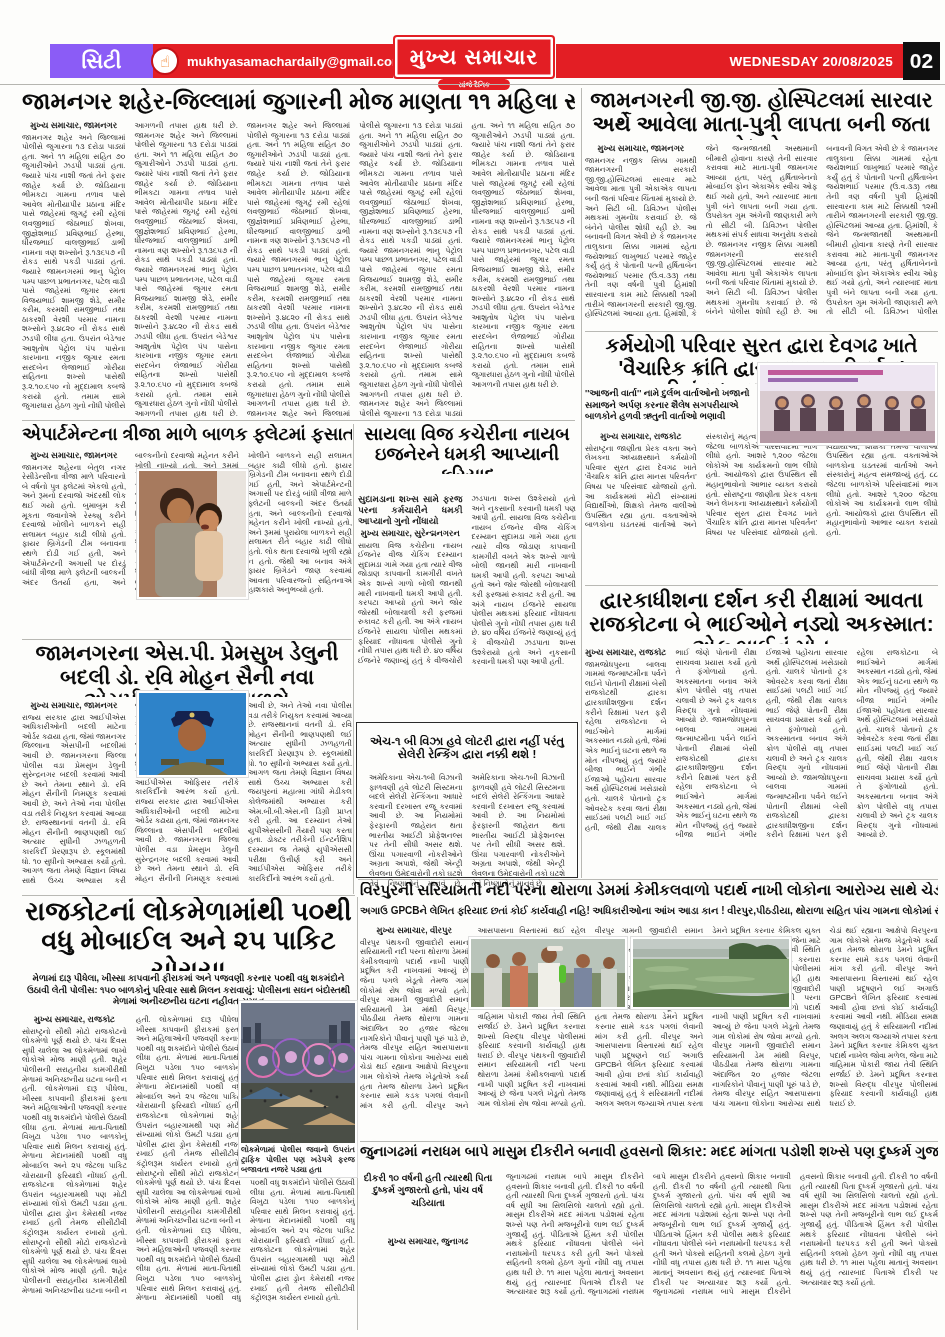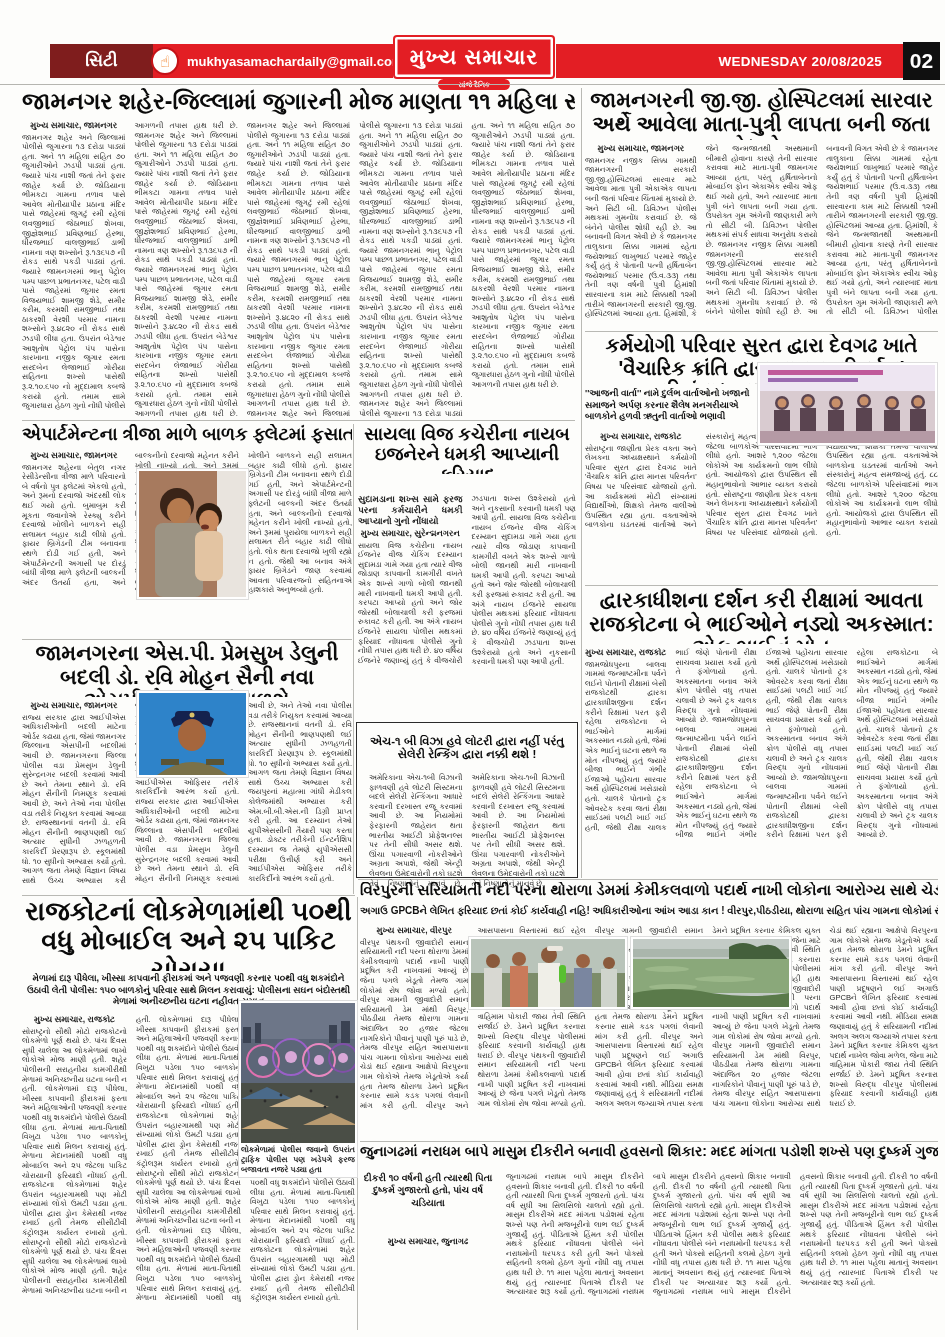--- a/index.html
+++ b/index.html
@@ -1,24 +1,24 @@
 <!DOCTYPE html>
 <html lang="gu"><head>
 <meta charset="utf-8">
 <style>
   *{margin:0;padding:0;box-sizing:border-box}
   html,body{width:945px;height:1337px;background:#fdfdfb;overflow:hidden}
   body{font-family:"Liberation Sans","DejaVu Sans",sans-serif;color:#1a1a1a;position:relative}
   .abs{position:absolute}
   
   .topbar-red{background:#e31e24}
-  .section-box{background:#7f1d1d;color:#fff;font-weight:bold;font-size:17px;display:flex;align-items:center;justify-content:center}
+  .section-box{background:#8b5cf6;color:#fff;font-weight:bold;font-size:21px;display:flex;align-items:center;justify-content:center}
   .email-text{color:#fff;font-weight:bold;font-size:13px;display:flex;align-items:center;height:100%;padding-left:34px}
   .hand-circle{position:absolute;left:-2px;top:3px;width:28px;height:28px;border-radius:50%;background:#fff;border:2px solid #c51218;color:#f07818;font-size:16px;display:flex;align-items:center;justify-content:center}
-  .date-text{color:#fff;font-weight:bold;font-size:13.5px;display:flex;align-items:center;justify-content:flex-end;height:100%;padding-right:21px;letter-spacing:.3px}
+  .date-text{color:#fff;font-weight:bold;font-size:13.5px;display:flex;align-items:center;justify-content:flex-end;height:100%;padding-right:10px;letter-spacing:.3px}
   .pageno{background:#101010;color:#fff;font-weight:bold;font-size:21px;display:flex;align-items:center;justify-content:center}
   .masthead{background:#e31e24;border-radius:2px;box-shadow:inset 0 0 0 2.5px #fff,0 0 0 2px #e31e24;color:#fff;display:flex;align-items:center;justify-content:center;font-weight:bold;font-size:21px;letter-spacing:1px}
   .masthead-ribbon{background:#e31e24;color:#fff;font-size:7px;font-weight:bold;border-radius:6px;display:flex;align-items:center;justify-content:center}
   .rule{background:#b5b5b0}
   
   .hl{font-weight:bold;color:#0a0a0a;text-align:center;line-height:1.13;overflow:hidden}
   .subhead{font-weight:bold;color:#111;text-align:center;line-height:1.3;overflow:hidden}
   .body-text{font-size:7.6px;line-height:9.6px;color:#222;text-align:justify;overflow:hidden}
   .dateline{display:block;font-weight:bold;font-size:8.5px;text-align:center;margin-bottom:2px}
   .lead-bold{font-weight:bold}
@@ -84,21 +84,21 @@
 <section class="abs" style="left:585px;top:88px;width:353px;height:240px">
   <h1 class="hl" style="font-size:21px;height:52px">જામનગરની જી.જી. હોસ્પિટલમાં સારવાર અર્થે આવેલા માતા-પુત્રી લાપતા બની જતા શોધખોળ</h1>
   <div class="body-text cols3" style="height:182px;margin-top:4px">
     <span class="dateline">મુખ્ય સમાચાર, જામનગર</span>
     <span>જામનગર નજીક સિક્કા ગામથી જામનગરની સરકારી જી.જી.હોસ્પિટલમાં સારવાર માટે આવેલા માતા પુત્રી એકાએક લાપતા બની જતાં પરિવાર ચિંતામાં મુકાયો છે. અને સિટી બી. ડિવિઝન પોલીસ મથકમાં ગુમનોંધ કરાવાઈ છે. જે બંનેને પોલીસ શોધી રહી છે. આ બનાવની વિગત એવી છે કે જામનગર તાલુકાના સિક્કા ગામમાં રહેતા જયેશભાઈ લાખુભાઈ પરમારે જાહેર કર્યું હતું કે પોતાની પત્ની હર્ષિતાબેન જયેશભાઈ પરમાર (ઉ.વ.૩૩) તથા તેની ત્રણ વર્ષની પુત્રી હિમાંશી સારવારના કામ માટે સિક્કાથી ૧૨મી તારીખે જામનગરની સરકારી જી.જી. હોસ્પિટલમાં આવ્યા હતા. હિમાંશી, કે જેને જન્મજાતથી અસ્થમાની બીમારી હોવાના કારણે તેની સારવાર કરાવવા માટે માતા-પુત્રી જામનગર આવ્યા હતા, પરંતુ હર્ષિતાબેનનો મોબાઈલ ફોન એકાએક સ્વીચ ઓફ થઈ ગયો હતો, અને ત્યારબાદ માતા પુત્રી બંને લાપતા બની ગયા હતા. ઉપરોક્ત ગુમ અંગેની જાણકારી મળે તો સીટી બી. ડિવિઝન પોલીસ મથકમાં સંપર્ક સાધવા અનુરોધ કરાયો છે. જામનગર નજીક સિક્કા ગામથી જામનગરની સરકારી જી.જી.હોસ્પિટલમાં સારવાર માટે આવેલા માતા પુત્રી એકાએક લાપતા બની જતાં પરિવાર ચિંતામાં મુકાયો છે. અને સિટી બી. ડિવિઝન પોલીસ મથકમાં ગુમનોંધ કરાવાઈ છે. જે બંનેને પોલીસ શોધી રહી છે. આ બનાવની વિગત એવી છે કે જામનગર તાલુકાના સિક્કા ગામમાં રહેતા જયેશભાઈ લાખુભાઈ પરમારે જાહેર કર્યું હતું કે પોતાની પત્ની હર્ષિતાબેન જયેશભાઈ પરમાર (ઉ.વ.૩૩) તથા તેની ત્રણ વર્ષની પુત્રી હિમાંશી સારવારના કામ માટે સિક્કાથી ૧૨મી તારીખે જામનગરની સરકારી જી.જી. હોસ્પિટલમાં આવ્યા હતા. હિમાંશી, કે જેને જન્મજાતથી અસ્થમાની બીમારી હોવાના કારણે તેની સારવાર કરાવવા માટે માતા-પુત્રી જામનગર આવ્યા હતા, પરંતુ હર્ષિતાબેનનો મોબાઈલ ફોન એકાએક સ્વીચ ઓફ થઈ ગયો હતો, અને ત્યારબાદ માતા પુત્રી બંને લાપતા બની ગયા હતા. ઉપરોક્ત ગુમ અંગેની જાણકારી મળે તો સીટી બી. ડિવિઝન પોલીસ મથકમાં સંપર્ક સાધવા અનુરોધ કરાયો છે.</span>
   </div>
 </section>
 
 <section class="abs" style="left:585px;top:334px;width:353px;height:250px">
   <h1 class="hl" style="font-size:20px;height:50px">કર્મયોગી પરિવાર સુરત દ્વારા દેવગઢ ખાતે 'વૈચારિક ક્રાંતિ દ્વારા માનસ પરિવર્તન' પરિસંવાદ કાર્યક્રમ યોજાયો</h1>
-  <div class="subhead" style="position:absolute;left:0;top:54px;width:166px;height:40px;font-size:9px;text-align:left">''આજની વાર્તા'' નામે દુર્લભ વાર્તાઓનો ખજાનો સમાજને અર્પણ કરનાર શૈલેષ મનગરીયાએ બાળકોને હળવી ઋતુની વાર્તાઓ ભણાવી</div>
+  <div class="subhead" style="position:absolute;left:0;top:54px;width:166px;height:40px;font-size:9px;text-align:left">''આજની વાર્તા'' નામે દુર્લભ વાર્તાઓનો ખજાનો સમાજને અર્પણ કરનાર શૈલેષ સગપરીયાએ બાળકોને હળવી ઋતુની વાર્તાઓ ભણાવી</div>
   <div class="body-text cols3" style="position:absolute;left:0;top:98px;width:353px;height:150px">
     <span class="dateline">મુખ્ય સમાચાર, રાજકોટ</span>
     <span>સોરાષ્ટ્રના જાણીતા પ્રેરક વક્તા અને લેખકના અધ્યક્ષસ્થાને કર્મયોગી પરિવાર સુરત દ્વારા દેવગઢ ખાતે 'વૈચારિક ક્રાંતિ દ્વારા માનસ પરિવર્તન' વિષય પર પરિસંવાદ યોજાયો હતો. આ કાર્યક્રમમાં મોટી સંખ્યામાં વિદ્યાર્થીઓ, શિક્ષકો તેમજ વાલીઓ ઉપસ્થિત રહ્યા હતા. વક્તાઓએ બાળકોના ઘડતરમાં વાર્તાઓ અને સંસ્કારોનું મહત્વ સમજાવ્યું હતું. ૮૮ જેટલા બાળકોએ પરિસંવાદમાં ભાગ લીધો હતો. આશરે ૧,૨૦૦ જેટલા લોકોએ આ કાર્યક્રમનો લાભ લીધો હતો. આયોજકો દ્વારા ઉપસ્થિત સૌ મહાનુભાવોનો આભાર વ્યક્ત કરાયો હતો. સોરાષ્ટ્રના જાણીતા પ્રેરક વક્તા અને લેખકના અધ્યક્ષસ્થાને કર્મયોગી પરિવાર સુરત દ્વારા દેવગઢ ખાતે 'વૈચારિક ક્રાંતિ દ્વારા માનસ પરિવર્તન' વિષય પર પરિસંવાદ યોજાયો હતો. આ કાર્યક્રમમાં મોટી સંખ્યામાં વિદ્યાર્થીઓ, શિક્ષકો તેમજ વાલીઓ ઉપસ્થિત રહ્યા હતા. વક્તાઓએ બાળકોના ઘડતરમાં વાર્તાઓ અને સંસ્કારોનું મહત્વ સમજાવ્યું હતું. ૮૮ જેટલા બાળકોએ પરિસંવાદમાં ભાગ લીધો હતો. આશરે ૧,૨૦૦ જેટલા લોકોએ આ કાર્યક્રમનો લાભ લીધો હતો. આયોજકો દ્વારા ઉપસ્થિત સૌ મહાનુભાવોનો આભાર વ્યક્ત કરાયો હતો.</span>
   </div>
   <div class="photo" style="left:172px;top:28px;width:181px;height:84px">
     <svg width="175" height="78" viewBox="0 0 175 78">
       <rect width="175" height="78" fill="#d9cbd0"></rect>
       <rect x="0" y="0" width="175" height="26" fill="#eee6f2"></rect>
       <rect x="8" y="5" width="115" height="5" fill="#c05a9a"></rect>
       <rect x="8" y="13" width="90" height="4" fill="#9a6ab0"></rect>

